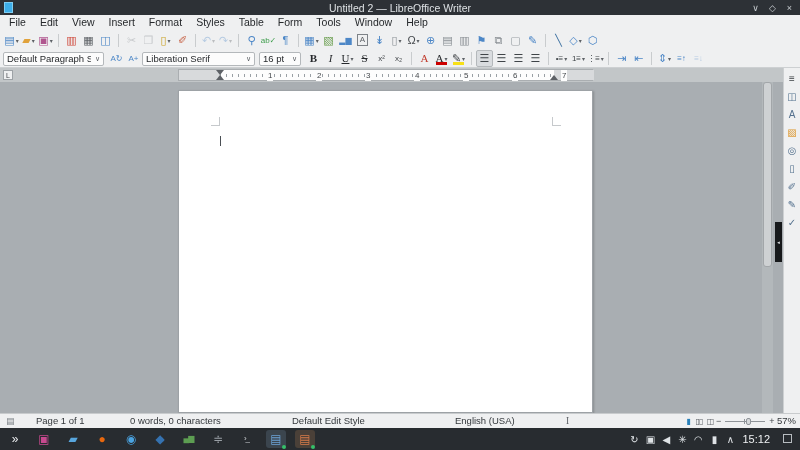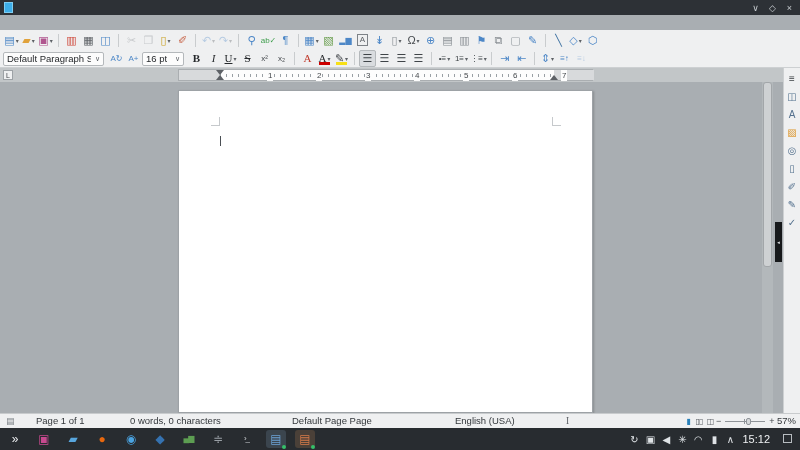--- a/index.html
+++ b/index.html
@@ -104,34 +104,49 @@
   #clock { color:#eff1f3; font-size:11px; margin-left:4px; }
   #showdesktop { position:absolute; right:8px; top:6px; width:9px; height:9px; border:1px solid #b7bcc0; }
 </style>
 </head>
 <body>
 
 <div id="app">
 
   <div id="titlebar">
     <span class="appicon"></span>
+    <span class="title">Untitled 2 — LibreOffice Writer</span>
     <span class="controls">
 
     <span>
           <b class="glyph" style="font-weight:normal">∨</b>
         </span>
         <span>
           <b class="glyph" style="font-weight:normal">◇</b>
         </span>
         <span>
           <b class="glyph" style="font-weight:normal">×</b>
         </span>
       </span>
   </div>
 
+  <div id="menubar">
+
+  <span class="mitem">File</span>
+      <span class="mitem">Edit</span>
+      <span class="mitem">View</span>
+      <span class="mitem">Insert</span>
+      <span class="mitem">Format</span>
+      <span class="mitem">Styles</span>
+      <span class="mitem">Table</span>
+      <span class="mitem">Form</span>
+      <span class="mitem">Tools</span>
+      <span class="mitem">Window</span>
+      <span class="mitem">Help</span>
+    </div>
 
   <div id="toolbar1">
 
   <span class="tbtn">
         <span class="glyph" style="color: rgb(77, 135, 199);">▤</span>
         <span class="dd">▾</span>
       </span>
       <span class="tbtn">
         <span class="glyph" style="color: rgb(224, 162, 60);">▰</span>
         <span class="dd">▾</span>
@@ -249,20 +264,24 @@
     </span>
     <span style="display:flex">
 
     <span class="tbtn small">
           <span class="glyph" style="color: rgb(77, 135, 199);">A↻</span>
         </span>
         <span class="tbtn small">
           <span class="glyph" style="color: rgb(77, 135, 199);">A+</span>
         </span>
       </span>
+    <span class="combo" id="combo-fontname">
+      <span class="cval">Liberation Serif</span>
+      <span class="carr">∨</span>
+    </span>
     <span class="combo" id="combo-fontsize">
       <span class="cval">16 pt</span>
       <span class="carr">∨</span>
     </span>
     <span style="display:flex;align-items:center">
 
     <span class="tbtn fmt b">
           <span class="glyph" style="color: rgb(38, 41, 44);">B</span>
         </span>
         <span class="tbtn fmt i">
@@ -399,21 +418,21 @@
       </span>
       <span class="sbtn">
         <span class="glyph" style="color: rgb(84, 113, 142);">✓</span>
       </span>
     </div>
 
   <div id="statusbar">
     <span class="sitem" id="status-modified">▤</span>
     <span class="sitem" id="status-page">Page 1 of 1</span>
     <span class="sitem" id="status-words">0 words, 0 characters</span>
-    <span class="sitem" id="status-pagestyle">Default Page Page</span>
+    <span class="sitem" id="status-pagestyle">Default Edit Style</span>
     <span class="sitem" id="status-language">English (USA)</span>
     <span class="sitem" id="status-cursor">I</span>
     <span id="viewbuttons">
 
     <span class="vbtn active">
           <span class="glyph">▮</span>
         </span>
         <span class="vbtn">
           <span class="glyph">▯▯</span>
         </span>

